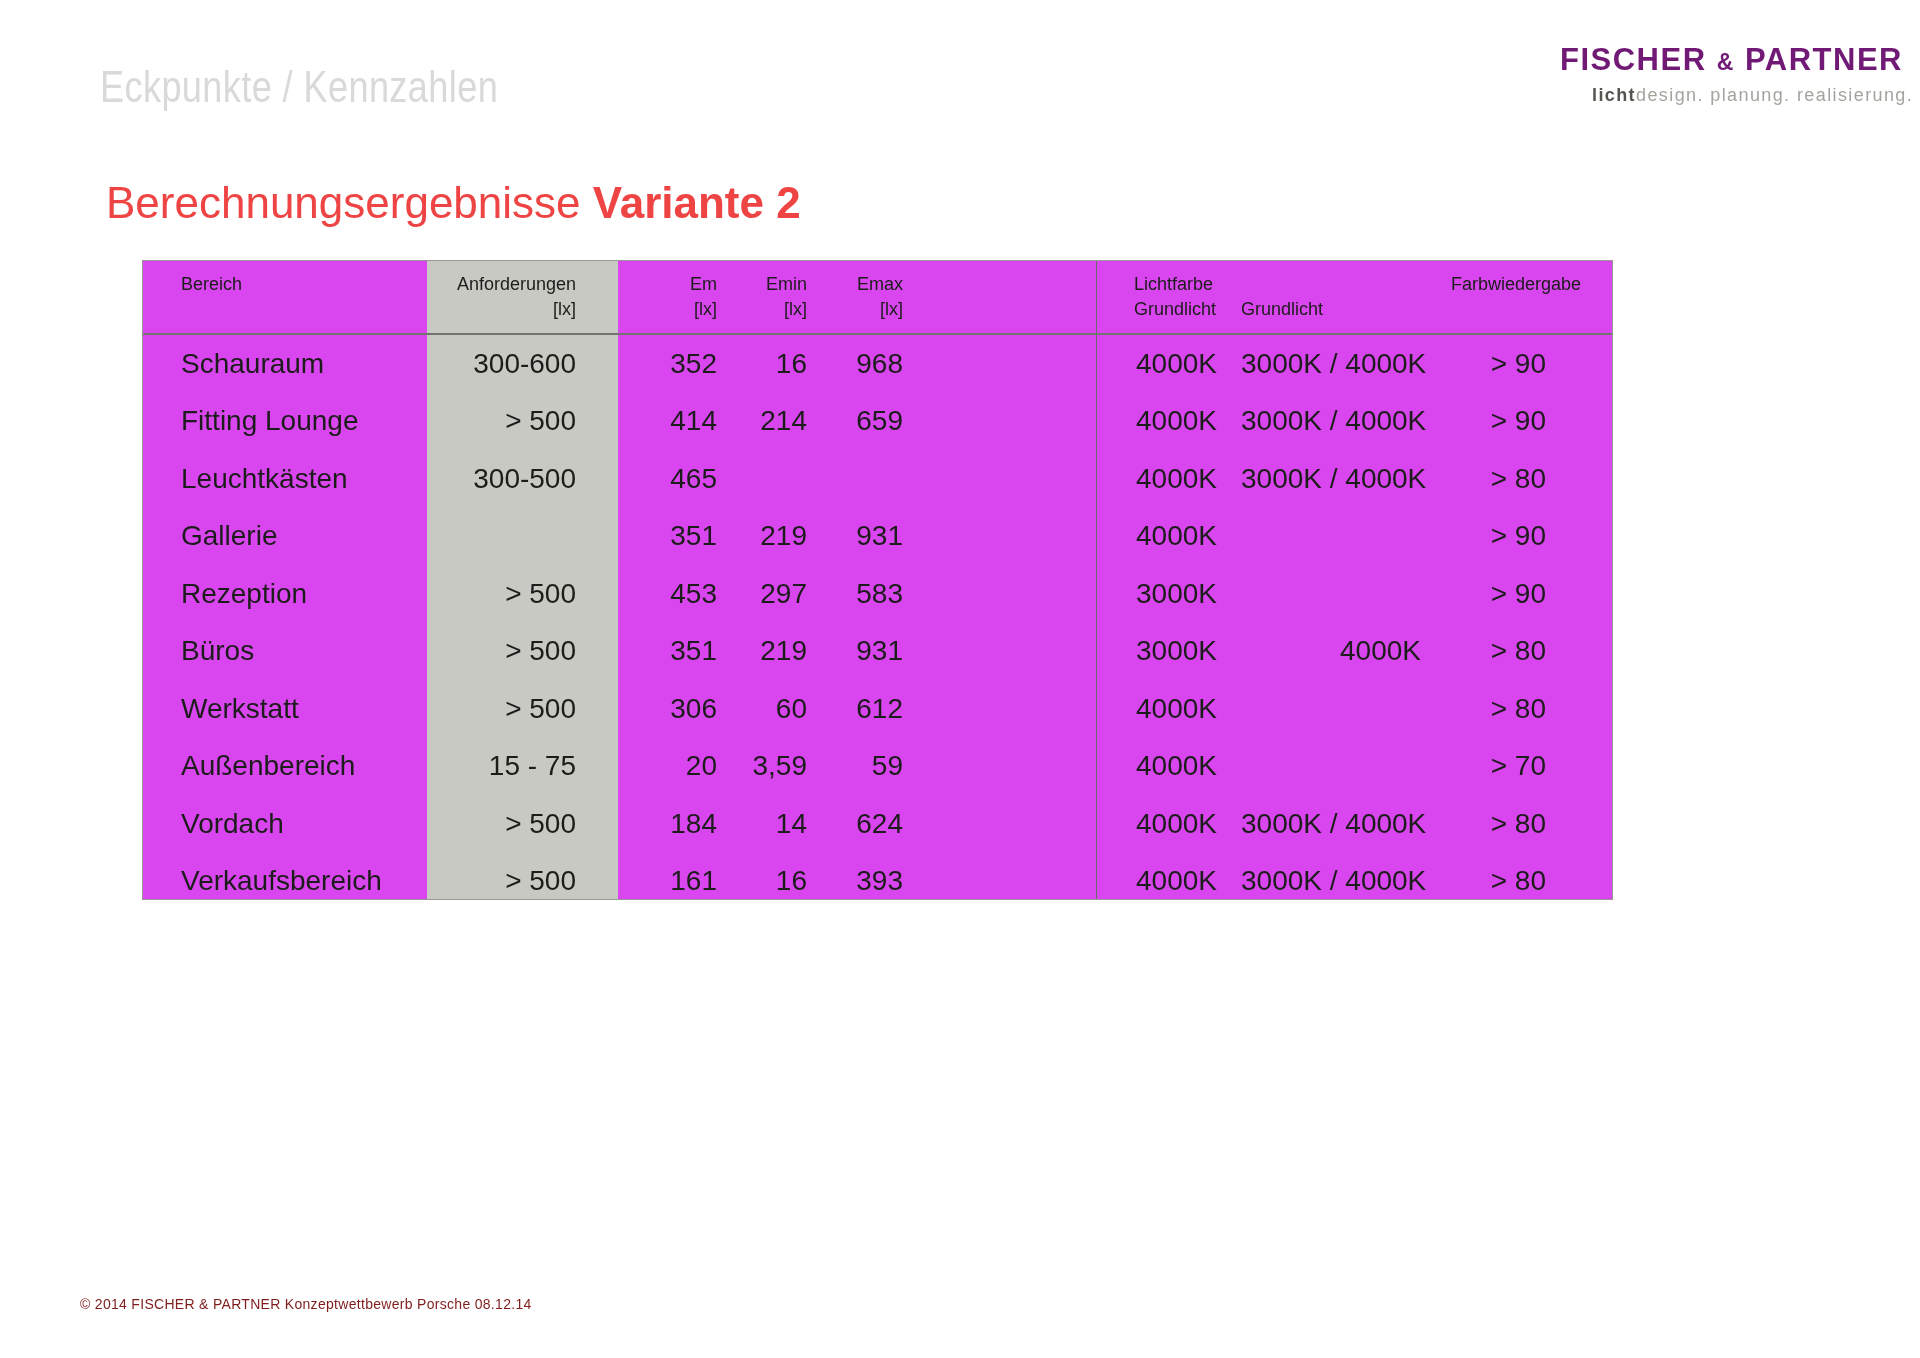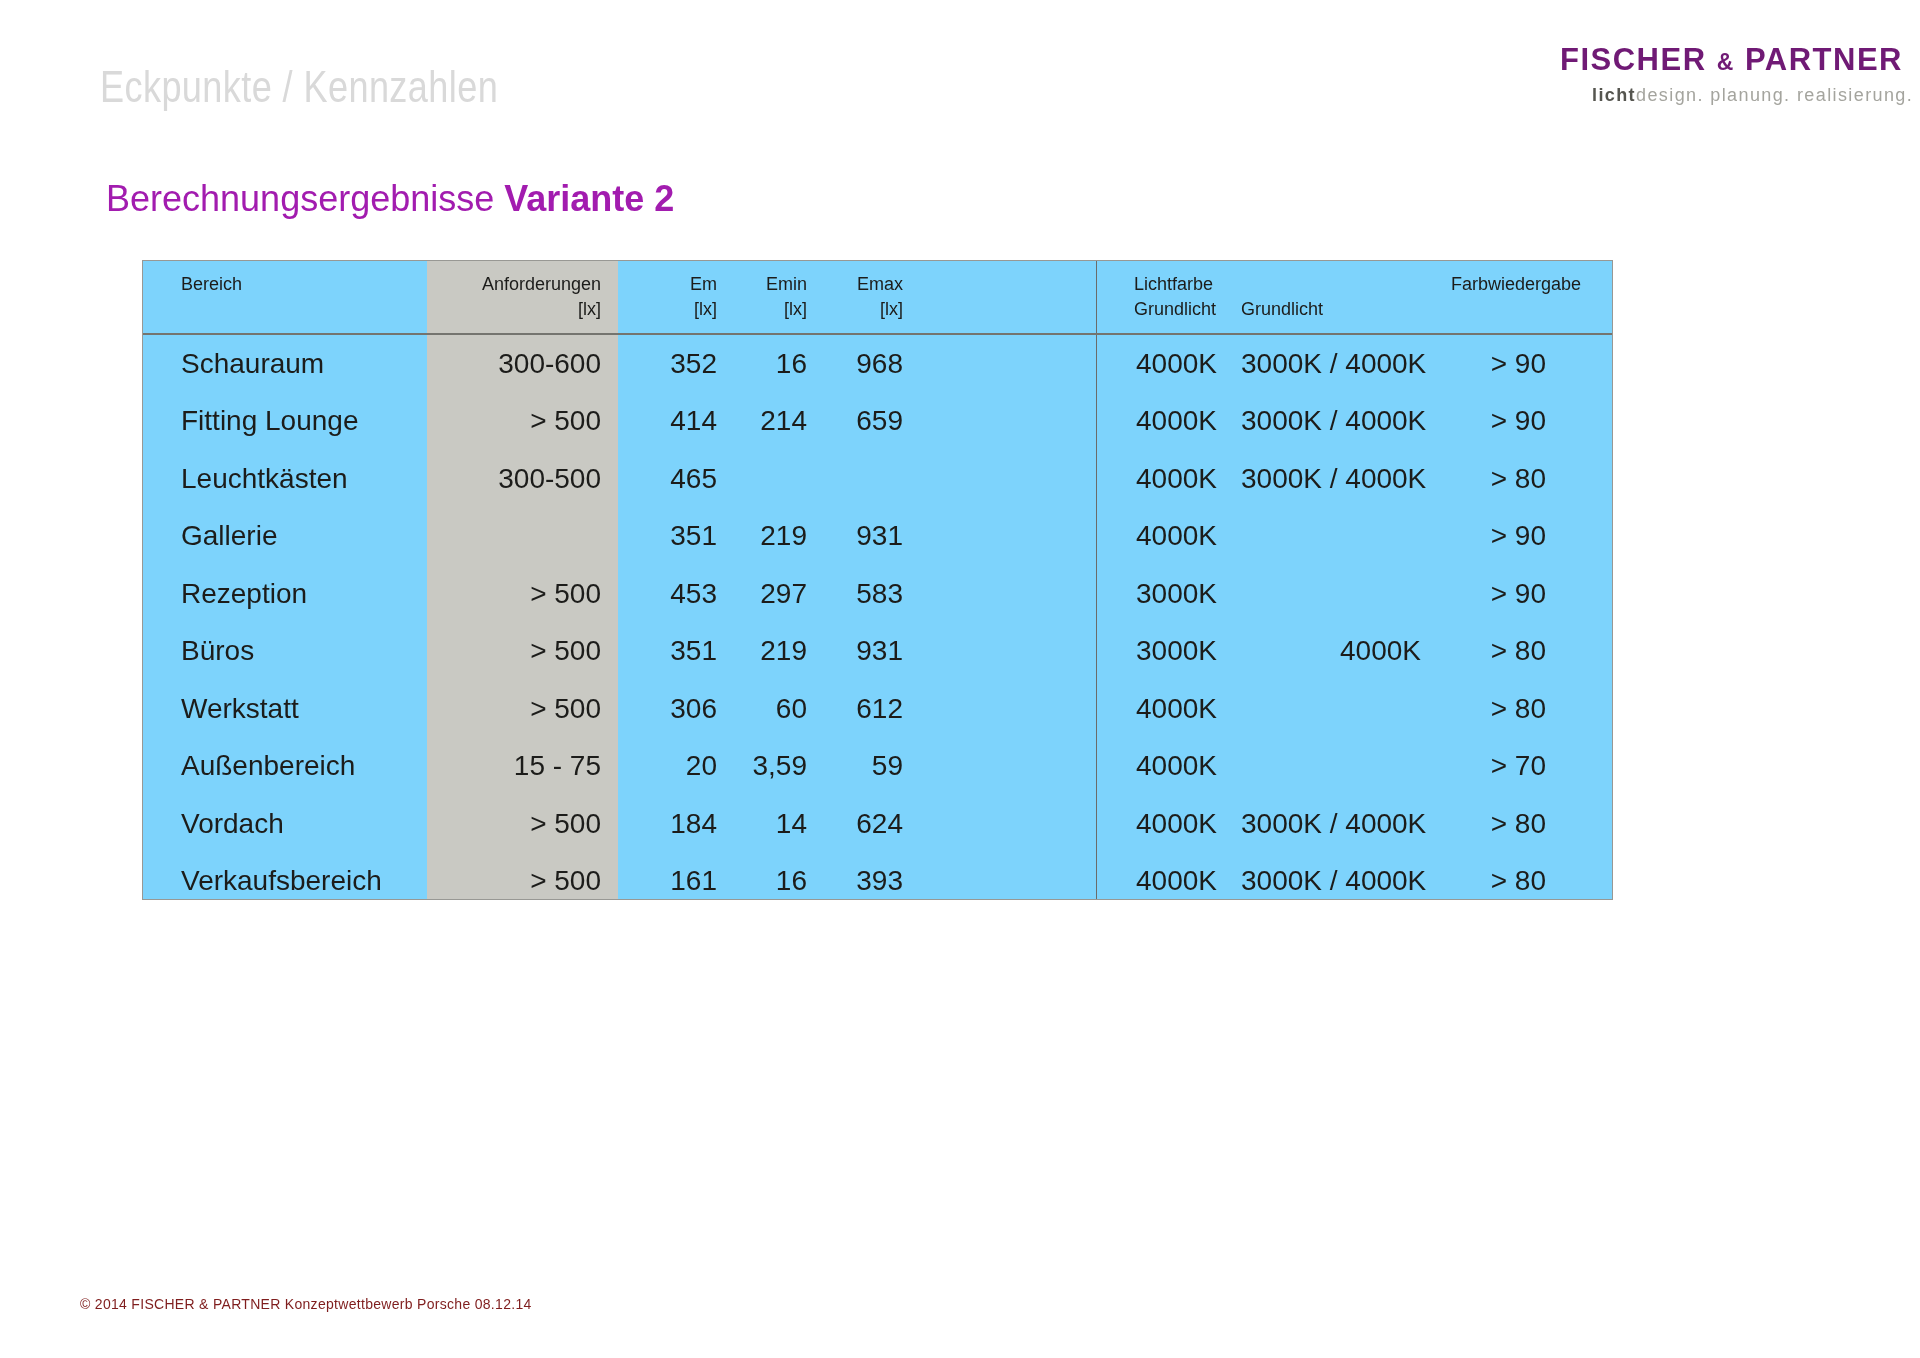--- a/index.html
+++ b/index.html
@@ -29,30 +29,30 @@
   .logo-name .amp { font-size: 23px; font-weight: 600; }
   .logo-tagline {
     margin-top: 7px; font-size: 18px; letter-spacing: 1.4px;
     color: #a4a49e; white-space: nowrap; margin-left: 32px;
   }
   .logo-tagline .strong { color: #55554f; font-weight: 700; }
 
   
   .heading {
     position: absolute; left: 106px; top: 178px;
-    font-size: 36px; font-weight: 400; color: #a21caf;
+    font-size: 44px; font-weight: 400; color: #ef4444;
     white-space: nowrap;
   }
   .heading .bold { font-weight: 700; }
 
   
   .tbl {
     position: absolute; left: 142px; top: 260px;
     width: 1469px; height: 638px;
-    background: #7dd3fc;
+    background: #d946ef;
     border: 1px solid #989894;
   }
   .col-highlight {
     position: absolute; left: 284px; top: 0; width: 191px; height: 100%;
     background: #c9c9c3;
   }
   .v-divider {
     position: absolute; left: 953px; top: 0; width: 1px; height: 100%;
     background: #6b6b69;
   }
@@ -68,21 +68,21 @@
     padding-top: 11px;
     box-sizing: content-box;
   }
   .thead .hcell { line-height: 25px; }
   .trow { height: 57.5px; font-size: 28px; align-items: center; }
 
   .al { text-align: left; }
   .ar { text-align: right; }
   .pl38 { padding-left: 38px; }
   .pl40 { padding-left: 40px; }
-  .pr42 { padding-right: 17px; }
+  .pr42 { padding-right: 42px; }
   .pr35 { padding-right: 35px; }
   .cell, .hcell { white-space: nowrap; }
 
   
   .footer {
     position: absolute; left: 80px; top: 1296px;
     font-size: 14px; color: #7f1d1d; letter-spacing: 0.3px;
   }
 </style>
 </head>

